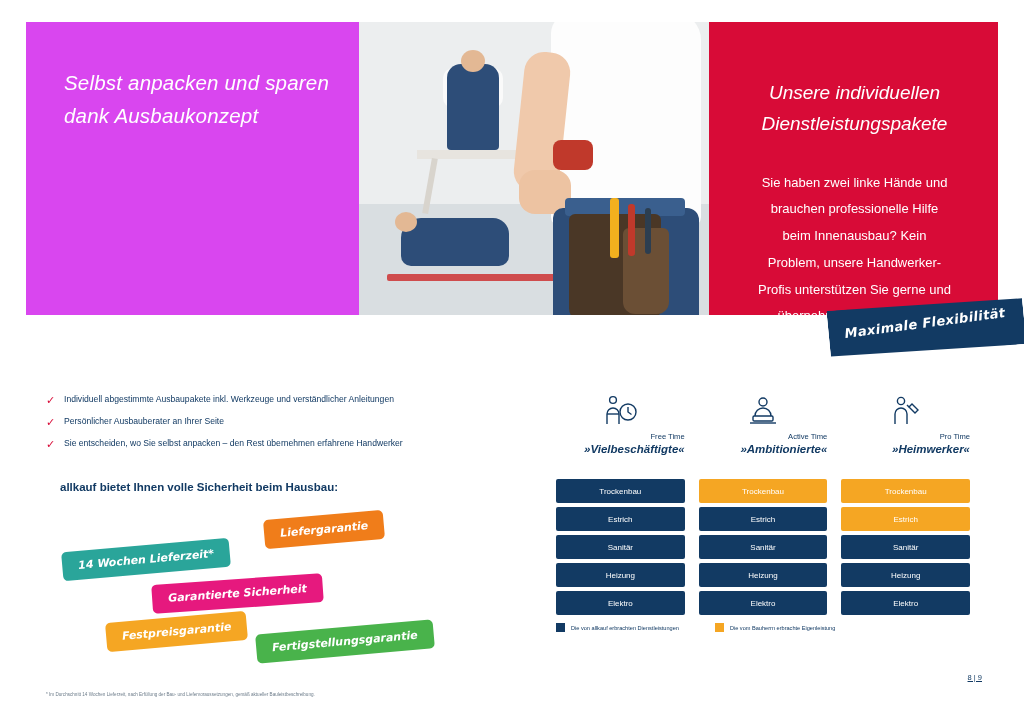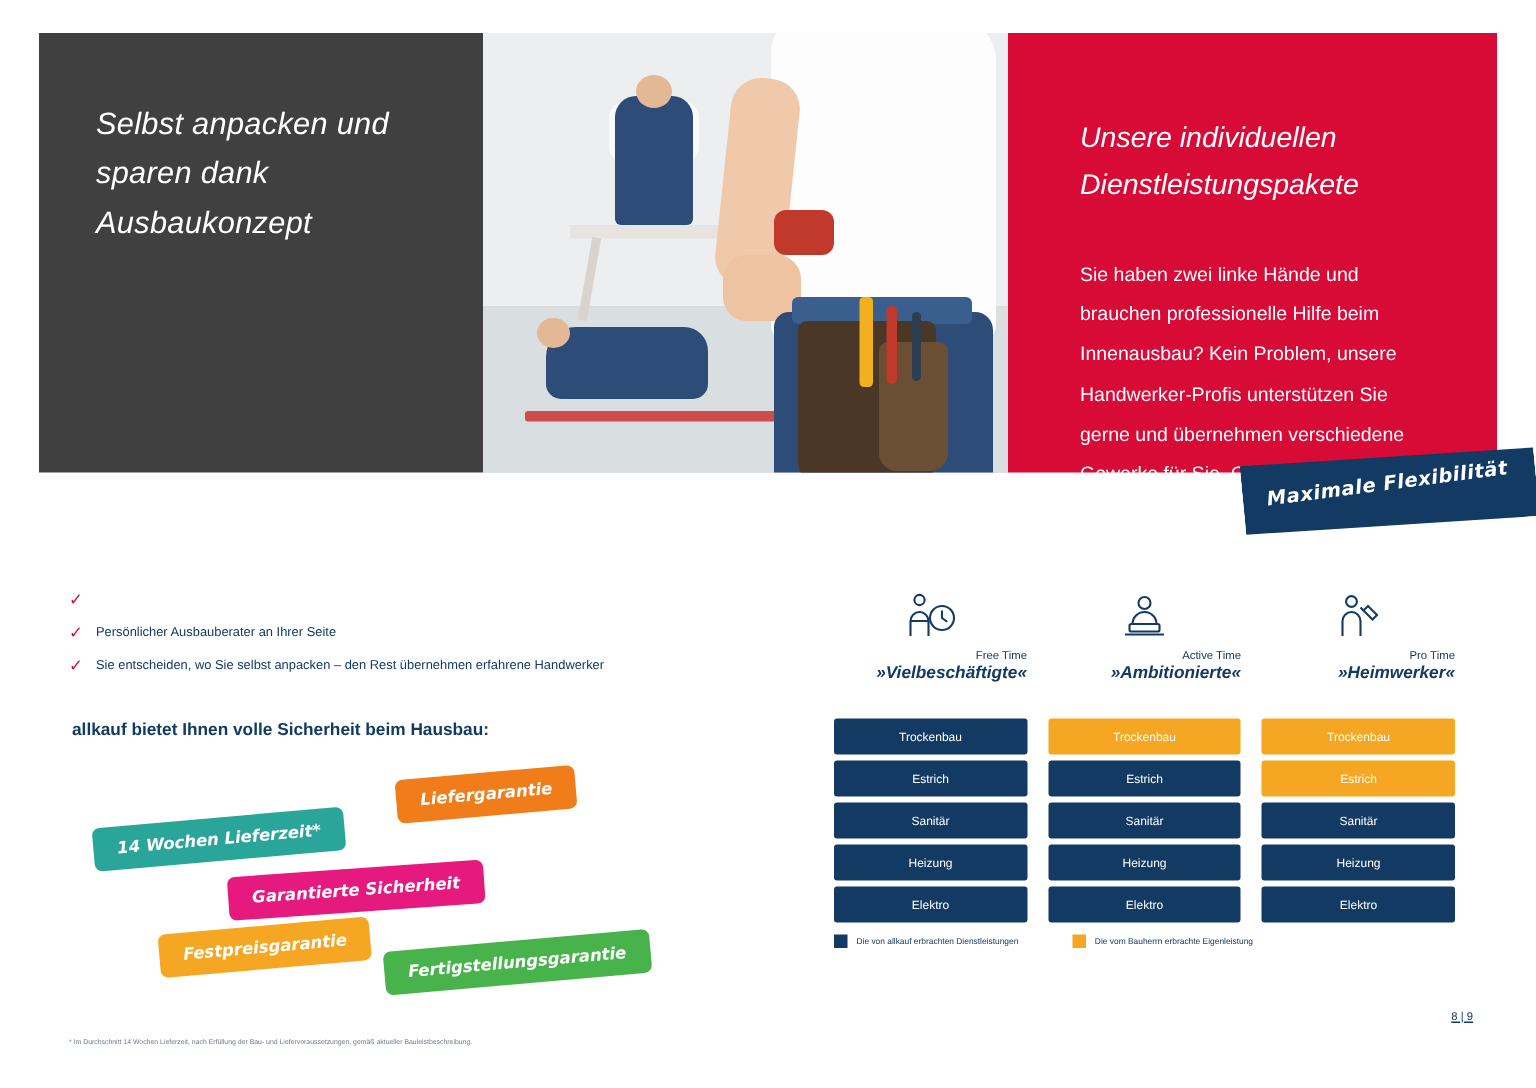--- a/index.html
+++ b/index.html
@@ -24,22 +24,22 @@
   
   .hero {
     position: absolute;
     left: 26px;
     top: 22px;
     width: 972px;
     height: 293px;
     display: flex;
   }
   .hero-left {
-    width: 296px;
-    background: #404040;
+    width: 333px;
+    background: #d946ef;
     box-sizing: border-box;
     padding: 44px 26px 0 38px;
   }
   .hero-left h2 {
     margin: 0;
     font-size: 20.5px;
     line-height: 1.62;
     font-weight: 400;
     font-style: italic;
     color: #ffffff;
@@ -56,20 +56,21 @@
     width: 350px;
     background: #c9cfd4;
     position: relative;
     overflow: hidden;
   }
   .hero-right {
     flex: 1;
     background: #d80b37;
     box-sizing: border-box;
     padding: 56px 46px 0 48px;
+    text-align: center;
   }
   .hero-right h2 {
     margin: 0;
     font-size: 19px;
     line-height: 1.62;
     font-weight: 400;
     font-style: italic;
     color: #ffffff;
   }
   .hero-right p {
@@ -158,21 +159,21 @@
     line-height: 1.1;
     flex: none;
   }
   .check-text {
     font-size: 8.6px;
     line-height: 1.3;
     color: #123a63;
   }
   .subhead {
     position: absolute;
-    left: 48px;
+    left: 60px;
     top: 481px;
     font-size: 11.5px;
     font-weight: bold;
     color: #123a63;
   }
 
   
   .badges {
     position: absolute;
     left: 46px;
@@ -321,20 +322,21 @@
   </div>
 
   <div class="ribbon">
     <span>Maximale Flexibilität</span>
   </div>
 
 
   <div class="checklist">
     <div class="check-row">
       <div class="check-mark">✓</div>
+      <div class="check-text">Individuell abgestimmte Ausbaupakete inkl. Werkzeuge und verständlicher Anleitungen</div>
     </div>
     <div class="check-row">
       <div class="check-mark">✓</div>
       <div class="check-text">Persönlicher Ausbauberater an Ihrer Seite</div>
     </div>
     <div class="check-row">
       <div class="check-mark">✓</div>
       <div class="check-text">Sie entscheiden, wo Sie selbst anpacken – den Rest übernehmen erfahrene Handwerker</div>
     </div>
   </div>

